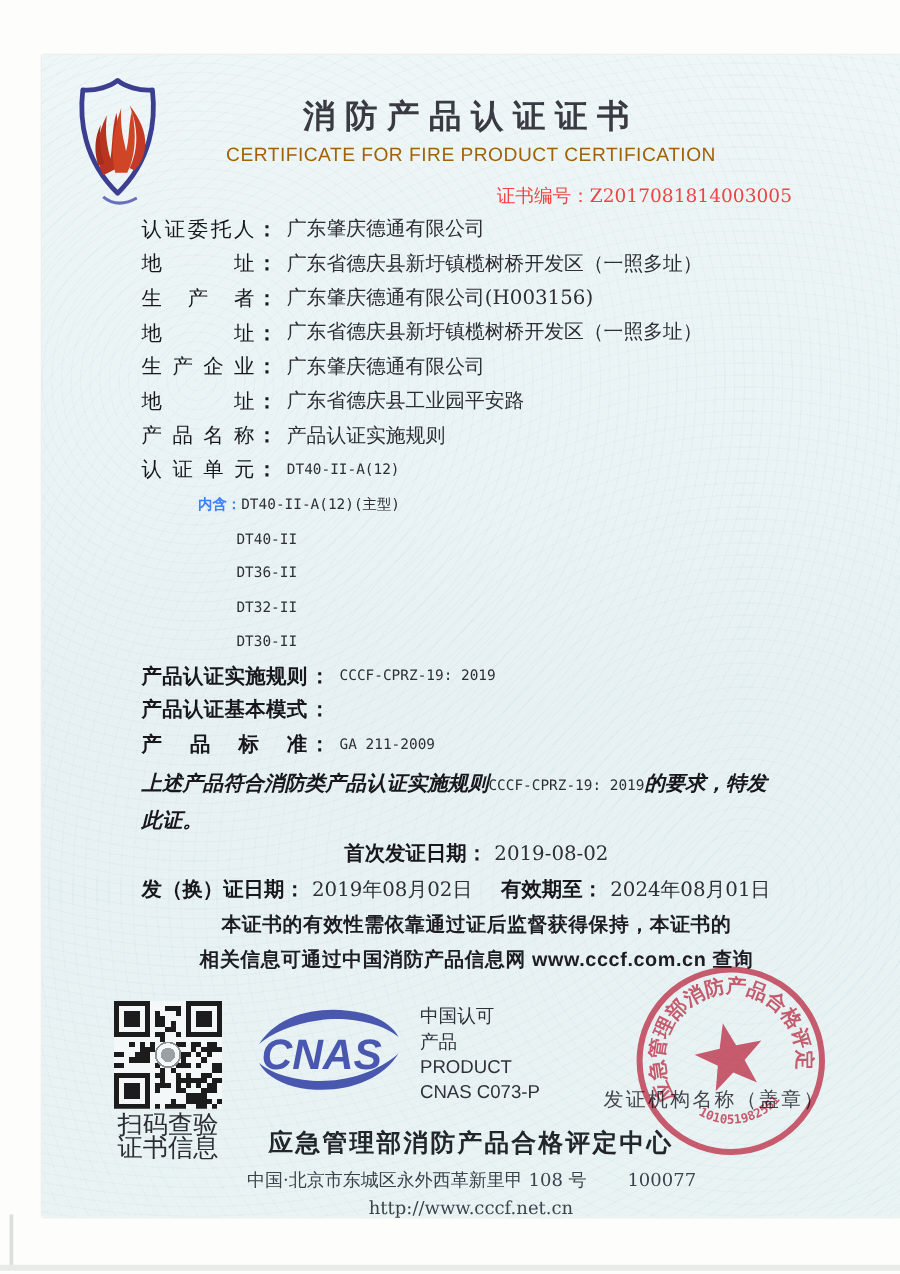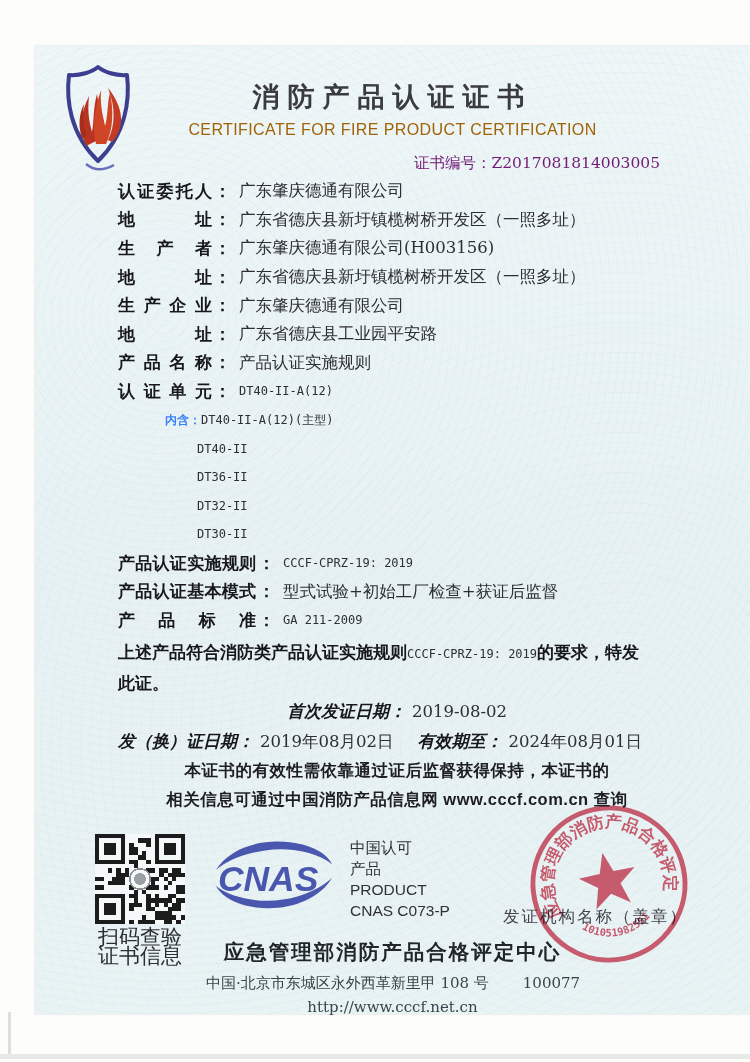--- a/index.html
+++ b/index.html
@@ -10,37 +10,37 @@
       repeating-radial-gradient(circle at 18% 28%, rgba(164,204,210,0.10) 0 1px, rgba(0,0,0,0) 1px 8px),
       repeating-radial-gradient(circle at 82% 72%, rgba(164,204,210,0.09) 0 1px, rgba(0,0,0,0) 1px 10px),
       linear-gradient(180deg,#eef6f7 0%,#e7f1f3 55%,#e9f3f4 100%);
     box-shadow:0 0 2px rgba(120,140,145,0.35);}
   .logo{position:absolute;left:58px;top:60px;width:80px;height:130px;}
   .title-cn{position:absolute;left:35px;top:79px;width:715px;text-align:center;
     font-size:27px;font-weight:600;letter-spacing:8px;color:#3a3a43;}
   .title-en{position:absolute;left:35px;top:121px;width:715px;text-align:center;
     font-size:16px;font-weight:500;letter-spacing:0.4px;color:#a16207;}
   .certno{position:absolute;left:35px;top:153px;width:625px;text-align:right;
-    font-family:"DejaVu Serif","Liberation Serif",serif;font-size:15.5px;color:#701a75;}
+    font-family:"DejaVu Serif","Liberation Serif",serif;font-size:15.5px;color:#ef4444;}
   .content{position:absolute;left:118px;top:177px;width:558px;}
   .frow{height:28.6px;display:flex;align-items:center;white-space:nowrap;}
   .flabel{display:inline-block;width:94px;text-align:justify;text-align-last:justify;
-    font-weight:700;font-size:17px;color:#17171c;}
+    font-weight:400;font-size:17px;color:#17171c;}
   .fcolon{font-weight:700;font-size:17px;color:#17171c;margin:0 8px 0 2px;}
   .fvalue{font-family:"DejaVu Serif","Liberation Serif",serif;font-size:16.5px;color:#2e2e35;}
   .mono{font-family:"DejaVu Sans Mono","Liberation Mono",monospace;font-size:12px;color:#2e2e35;}
   .mrow{height:28.6px;display:flex;align-items:center;padding-left:47px;white-space:nowrap;}
   .mlabel{font-weight:700;font-size:12px;color:#3b82f6;margin-right:0;}
   .mindent{padding-left:79px;}
   .rlabel{display:inline-block;width:138px;text-align:justify;text-align-last:justify;
     font-weight:700;font-size:17px;color:#17171c;}
   .statement{margin-top:3px;line-height:29px;white-space:nowrap;}
-  .st-bold{font-weight:700;font-size:17px;color:#17171c;}
+  .st-bold{font-weight:700;font-size:17px;color:#17171c;font-style:italic;}
   .center-row{justify-content:center;}
-  .ilabel{font-weight:700;font-size:17px;color:#17171c;font-style:italic;}
+  .ilabel{font-weight:700;font-size:17px;color:#17171c;}
   .ivalue{font-family:"DejaVu Serif","Liberation Serif",serif;font-size:16.5px;color:#2e2e35;margin-left:6px;}
   .gap24{display:inline-block;width:24px;}
   .note{height:28.4px;display:flex;align-items:center;justify-content:center;
     font-weight:600;font-size:16.5px;color:#1d1d23;letter-spacing:0.5px;}
   .qr{position:absolute;left:95px;top:834px;width:90px;height:90px;}
   .qr-caption{position:absolute;left:93px;top:928px;width:94px;text-align:center;
     font-family:"DejaVu Serif","Liberation Serif",serif;font-size:21px;line-height:19px;color:#2c2c33;}
   .cnas{position:absolute;left:210px;top:836px;width:128px;height:78px;}
   .accr{position:absolute;left:350px;top:837px;font-size:15.5px;line-height:21px;color:#30303a;}
   .issuer{position:absolute;left:503px;top:878px;font-size:16.5px;letter-spacing:2px;color:#43434c;z-index:1;margin-top:28px;}
@@ -141,21 +141,20 @@
       </div>
 
     <div class="frow">
         <span class="rlabel">产品认证实施规则</span>
         <span class="fcolon">：</span>
         <span class="mono">CCCF-CPRZ-19: 2019</span>
       </div>
     <div class="frow">
         <span class="rlabel">产品认证基本模式</span>
         <span class="fcolon">：</span>
-        <span class="fvalue">型式试验+初始工厂检查+获证后监督</span>
       </div>
     <div class="frow">
         <span class="rlabel">产品标准</span>
         <span class="fcolon">：</span>
         <span class="mono">GA 211-2009</span>
       </div>
 
     <div class="statement">
       <div><span class="st-bold">上述产品符合消防类产品认证实施规则</span><span class="mono">CCCF-CPRZ-19: 2019</span><span class="st-bold">的要求，特发</span></div>
       <div class="st-bold">此证。</div>

